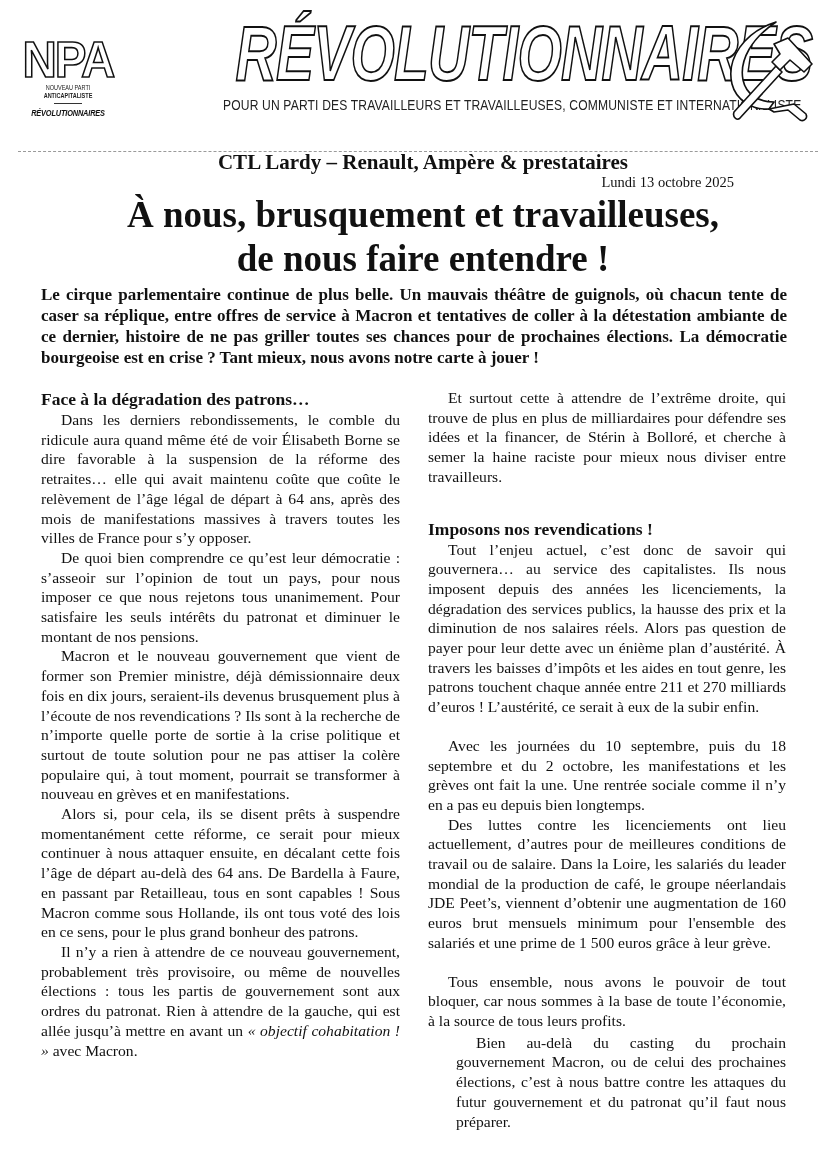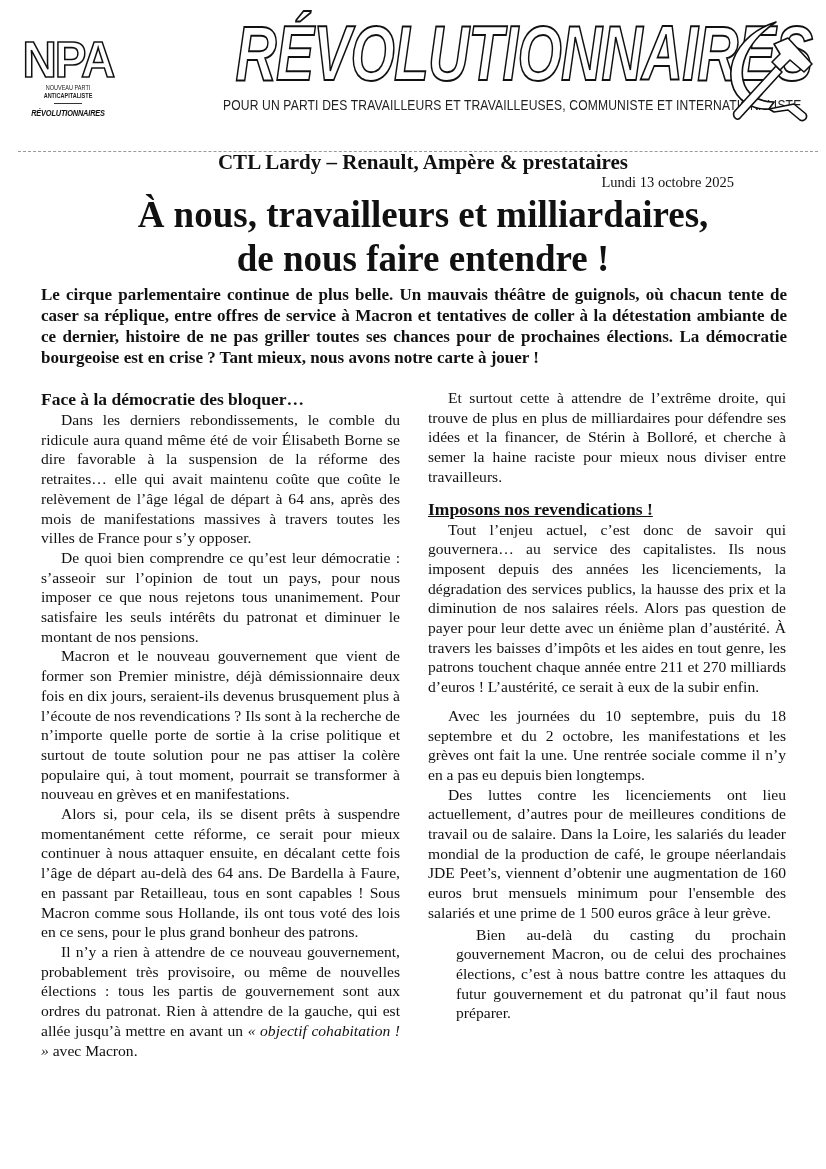--- a/index.html
+++ b/index.html
@@ -41,22 +41,22 @@
   .headline { position: absolute; left: 0; top: 193px; width: 846px; text-align: center; font-weight: bold; font-size: 37px; line-height: 44px; }
 
   .lead { position: absolute; left: 41px; top: 284px; width: 746px; font-weight: bold; font-size: 17px; line-height: 21px; text-align: justify; }
 
   
   .col { position: absolute; top: 388px; font-size: 15.6px; line-height: 19.7px; text-align: justify; }
   .col-left { left: 41px; width: 359px; }
   .col-right { left: 428px; width: 358px; }
   .col h2 { font-size: 17.5px; line-height: 22px; font-weight: bold; text-align: left; margin-bottom: 0; }
   .col p { text-indent: 20px; }
-  .col p.spaced { margin-top: 9px; }
-  .col h2.spaced { margin-top: 11px; text-decoration: underline; }
+  .col p.spaced { margin-top: 19px; }
+  .col h2.spaced { margin-top: 31px; }
   .col .gap-small { margin-top: 2px; margin-left: 28px; }
   em { font-style: italic; }
 </style>
 </head>
 <body>
 
 <header class="banner">
   <div class="npa-logo">
     <div class="npa-letters">NPA</div>
     <div class="npa-sub">NOUVEAU PARTI</div>
@@ -82,35 +82,36 @@
       <path d="M60 30 L74 24 L98 50 L90 58 L76 46 L66 56 L58 48 L66 40 Z"></path>
     </svg>
   </div>
 </header>
 
 <div class="divider"></div>
 
 <div class="location">CTL Lardy – Renault, Ampère &amp; prestataires</div>
 <div class="date">Lundi 13 octobre 2025</div>
 <h1 class="headline">
-  <span>À nous, travailleurs et milliardaires,</span><br>
+  <span>À nous, brusquement et travailleuses,</span><br>
   <span>de nous faire entendre !</span>
 </h1>
 
 <p class="lead">Le cirque parlementaire continue de plus belle. Un mauvais théâtre de guignols, où chacun tente de caser sa réplique, entre offres de service à Macron et tentatives de coller à la détestation ambiante de ce dernier, histoire de ne pas griller toutes ses chances pour de prochaines élections. La démocratie bourgeoise est en crise ? Tant mieux, nous avons notre carte à jouer !</p>
 
 <section class="col col-left">
-  <h2>Face à la démocratie des bloquer…</h2>
+  <h2>Face à la dégradation des patrons…</h2>
   <p>Dans les derniers rebondissements, le comble du ridicule aura quand même été de voir Élisabeth Borne se dire favorable à la suspension de la réforme des retraites… elle qui avait maintenu coûte que coûte le relèvement de l’âge légal de départ à 64 ans, après des mois de manifestations massives à travers toutes les villes de France pour s’y opposer.</p>
   <p>De quoi bien comprendre ce qu’est leur démocratie : s’asseoir sur l’opinion de tout un pays, pour nous imposer ce que nous rejetons tous unanimement. Pour satisfaire les seuls intérêts du patronat et diminuer le montant de nos pensions.</p>
   <p>Macron et le nouveau gouvernement que vient de former son Premier ministre, déjà démissionnaire deux fois en dix jours, seraient-ils devenus brusquement plus à l’écoute de nos revendications ? Ils sont à la recherche de n’importe quelle porte de sortie à la crise politique et surtout de toute solution pour ne pas attiser la colère populaire qui, à tout moment, pourrait se transformer à nouveau en grèves et en manifestations.</p>
   <p>Alors si, pour cela, ils se disent prêts à suspendre momentanément cette réforme, ce serait pour mieux continuer à nous attaquer ensuite, en décalant cette fois l’âge de départ au-delà des 64 ans. De Bardella à Faure, en passant par Retailleau, tous en sont capables ! Sous Macron comme sous Hollande, ils ont tous voté des lois en ce sens, pour le plus grand bonheur des patrons.</p>
   <p><span>Il n’y a rien à attendre de ce nouveau gouvernement, probablement très provisoire, ou même de nouvelles élections : tous les partis de gouvernement sont aux ordres du patronat. Rien à attendre de la gauche, qui est allée jusqu’à mettre en avant un </span><em>« objectif cohabitation ! »</em><span> avec Macron.</span></p>
 </section>
 
 <section class="col col-right">
   <p>Et surtout cette à attendre de l’extrême droite, qui trouve de plus en plus de milliardaires pour défendre ses idées et la financer, de Stérin à Bolloré, et cherche à semer la haine raciste pour mieux nous diviser entre travailleurs.</p>
   <h2 class="spaced">Imposons nos revendications !</h2>
   <p>Tout l’enjeu actuel, c’est donc de savoir qui gouvernera… au service des capitalistes. Ils nous imposent depuis des années les licenciements, la dégradation des services publics, la hausse des prix et la diminution de nos salaires réels. Alors pas question de payer pour leur dette avec un énième plan d’austérité. À travers les baisses d’impôts et les aides en tout genre, les patrons touchent chaque année entre 211 et 270 milliards d’euros ! L’austérité, ce serait à eux de la subir enfin.</p>
   <p class="spaced">Avec les journées du 10 septembre, puis du 18 septembre et du 2 octobre, les manifestations et les grèves ont fait la une. Une rentrée sociale comme il n’y en a pas eu depuis bien longtemps.</p>
   <p>Des luttes contre les licenciements ont lieu actuellement, d’autres pour de meilleures conditions de travail ou de salaire. Dans la Loire, les salariés du leader mondial de la production de café, le groupe néerlandais JDE Peet’s, viennent d’obtenir une augmentation de 160 euros brut mensuels minimum pour l'ensemble des salariés et une prime de 1 500 euros grâce à leur grève.</p>
+  <p class="spaced">Tous ensemble, nous avons le pouvoir de tout bloquer, car nous sommes à la base de toute l’économie, à la source de tous leurs profits.</p>
   <p class="gap-small">Bien au-delà du casting du prochain gouvernement Macron, ou de celui des prochaines élections, c’est à nous battre contre les attaques du futur gouvernement et du patronat qu’il faut nous préparer.</p>
 </section>
 
 </body></html>

